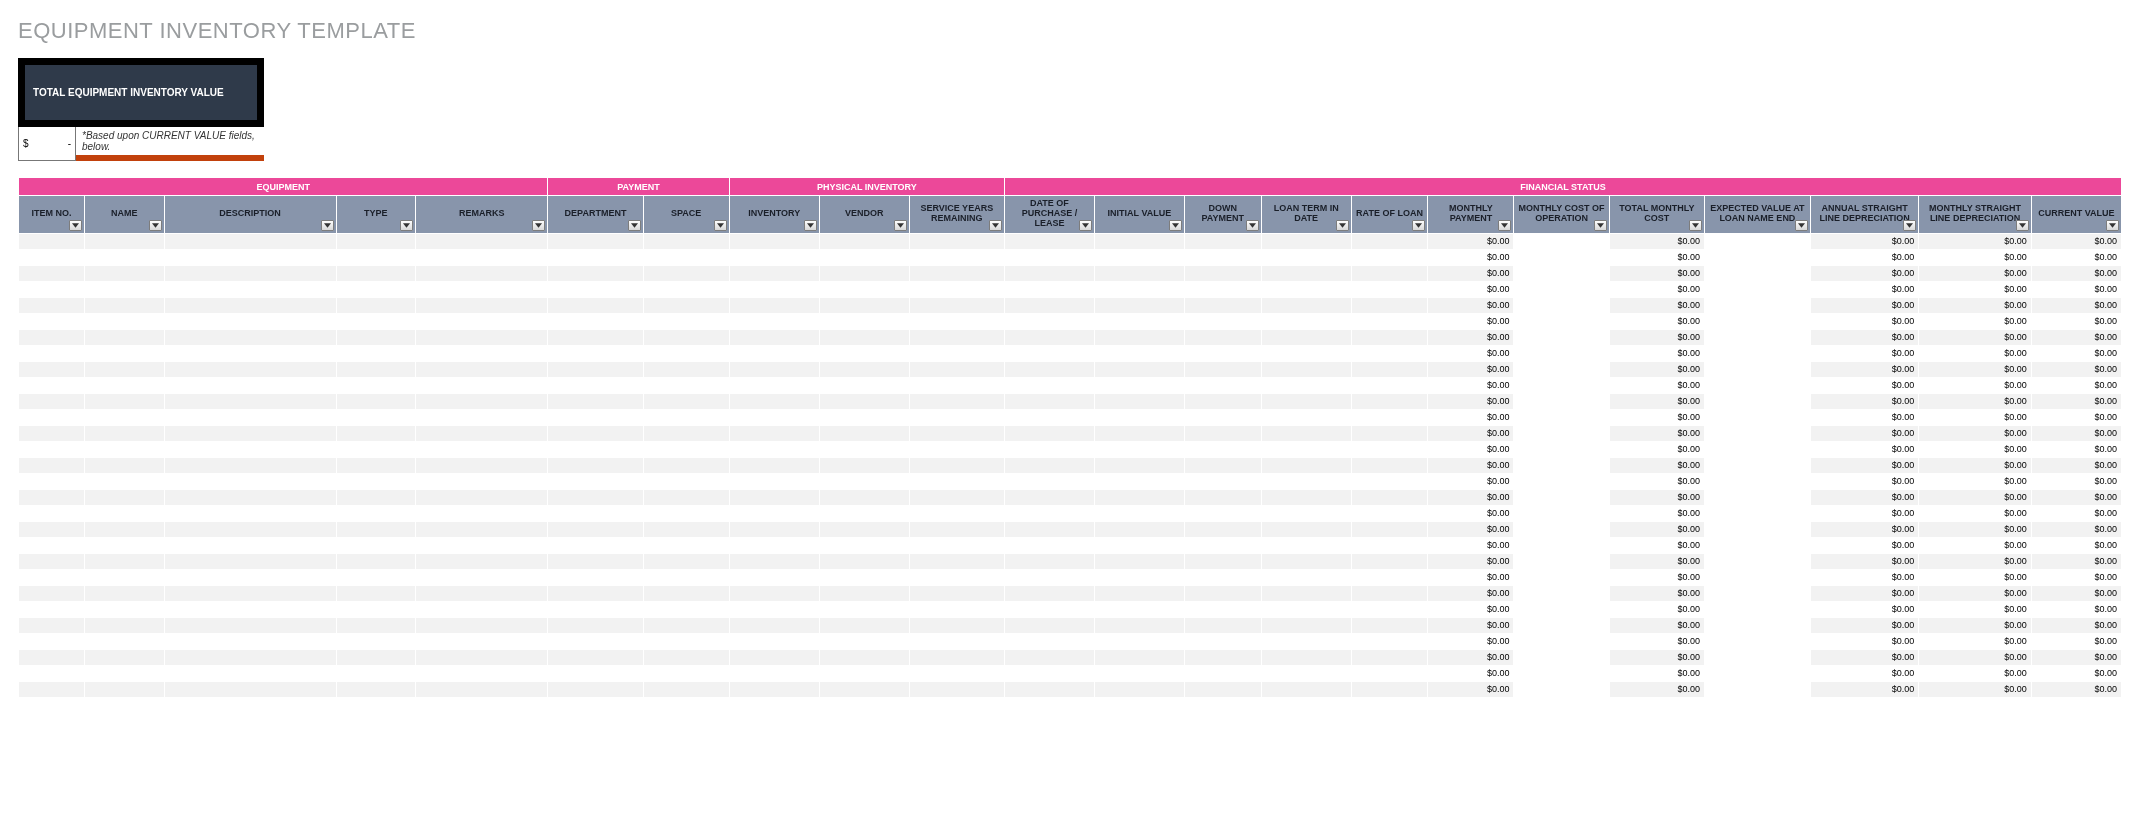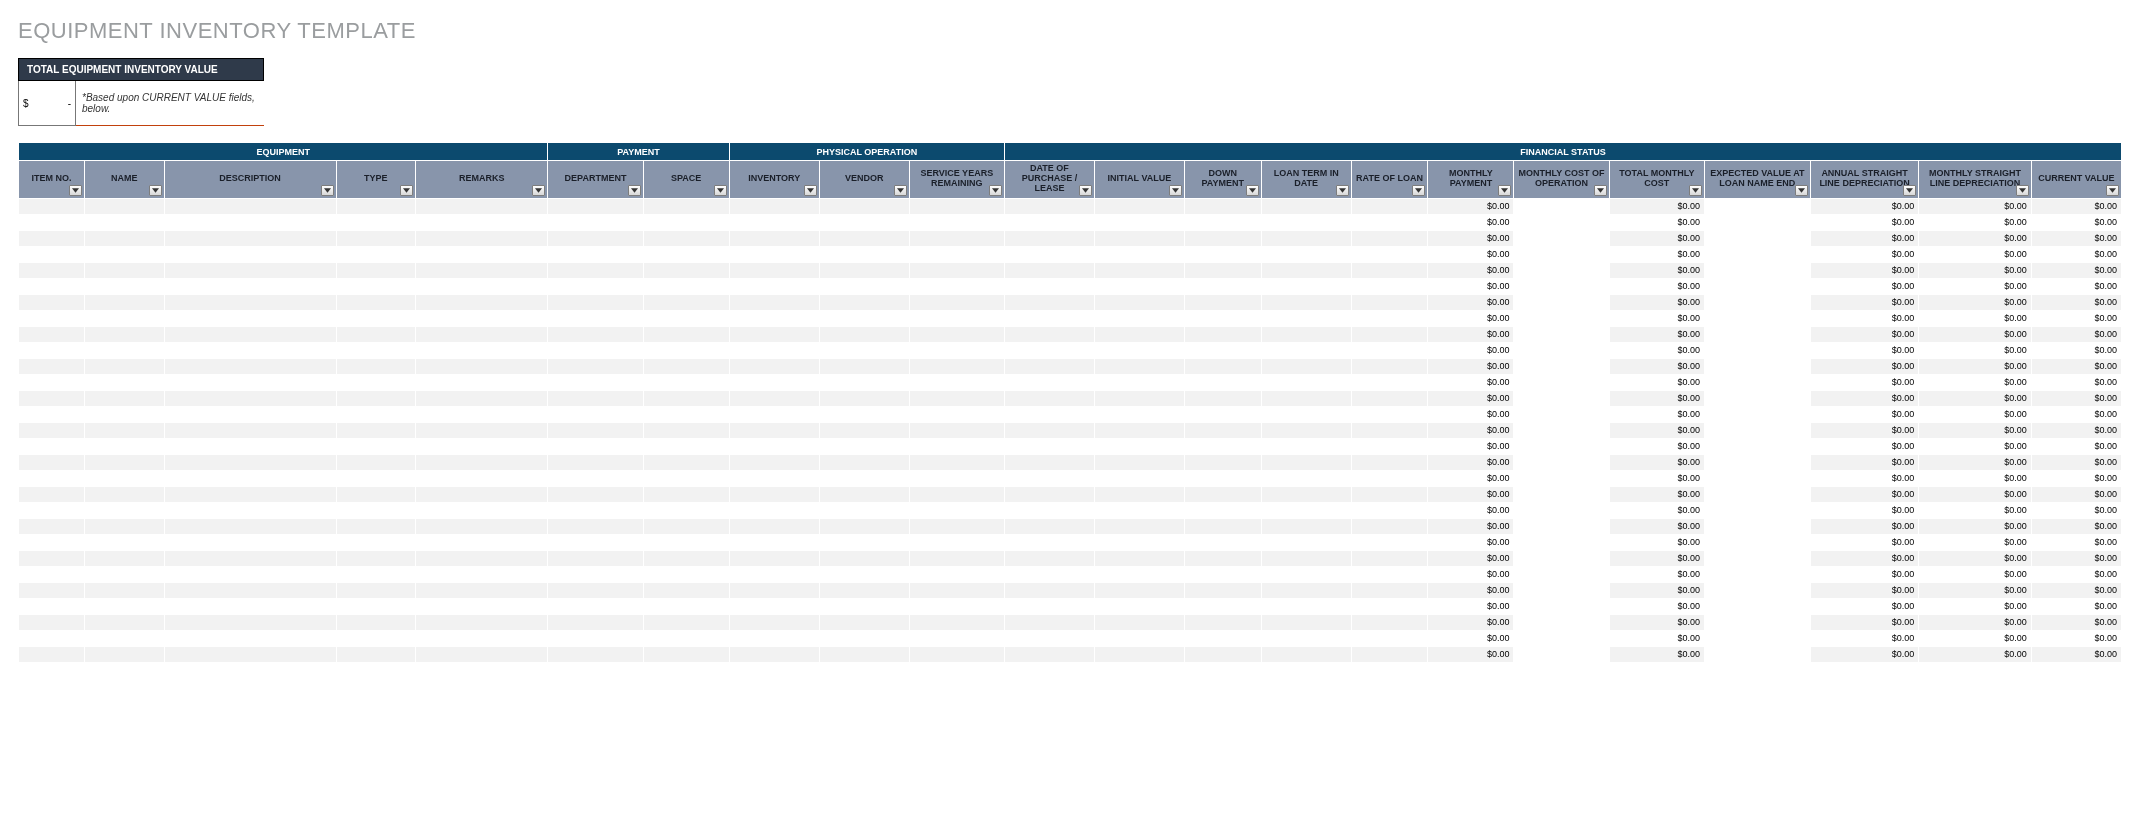--- a/index.html
+++ b/index.html
@@ -1,27 +1,27 @@
 <!DOCTYPE html>
 <html><head>
 <meta charset="utf-8">
 <style>
 *{box-sizing:border-box;margin:0;padding:0}
 body{font-family:Arial,Helvetica,sans-serif;background:#fff;padding:18px 18px 0 18px;width:2140px}
 h1{font-size:22px;font-weight:400;color:#9a9d9f;letter-spacing:.5px;margin-bottom:14px}
 .summary{display:flex;align-items:stretch;margin-bottom:16px}
-.summary-header{background:#2f3a4a;color:#fff;font-size:10px;font-weight:700;padding:5px 8px;width:246px;border:1px solid #000000}
+.summary-header{background:#2f3a4a;color:#fff;font-size:10px;font-weight:700;padding:22px 8px;width:246px;border:7px solid #000000}
 .summary-row{display:flex;width:246px}
 .summary-amount{border:1px solid #777;border-top:none;width:58px;font-size:10px;padding:3px 4px;display:flex;justify-content:space-between;align-items:center}
 .summary-amount span:first-child{}
 .summary-amount span:last-child{}
-.summary-note{border-bottom:1px solid #c2410c;font-size:10px;font-style:italic;padding:11px 6px;flex:1;color:#333}
+.summary-note{border-bottom:6px solid #c2410c;font-size:10px;font-style:italic;padding:3px 6px;flex:1;color:#333}
 table{border-collapse:collapse;width:100%;table-layout:fixed}
 th,td{border:1px solid #fff;font-size:9px;padding:0;vertical-align:middle}
-.group-row th{background:#0c4a6e;color:#fff;font-weight:700;text-align:center;height:18px}
+.group-row th{background:#ec4899;color:#fff;font-weight:700;text-align:center;height:18px}
 .col-row th{background:#8895ab;color:#1a1f29;font-weight:700;text-align:center;height:34px;position:relative;padding:3px 4px 4px 4px}
 .col-row th .lbl{display:block;line-height:1.1}
 .filter{position:absolute;right:2px;bottom:2px;width:13px;height:11px;background:linear-gradient(#fdfdfd,#d8d8d8);border:1px solid #7d7d7d;border-radius:1px;display:flex;align-items:center;justify-content:center;cursor:pointer}
 .filter svg{width:7px;height:5px;display:block}
 tbody td{height:16px}
 tbody tr.odd td{background:#f2f2f2}
 tbody tr.even td{background:#fff}
 tbody td.money{text-align:right;padding-right:4px;color:#000}
 tbody td.blank-white{background:#fff !important}
 col.c-item{width:50px}
@@ -85,21 +85,21 @@
       <col class="c-tmc">
       <col class="c-exp">
       <col class="c-asl">
       <col class="c-msl">
       <col class="c-cv">
 </colgroup>
 <thead>
 <tr class="group-row">
   <th colspan="5">EQUIPMENT</th>
   <th colspan="2">PAYMENT</th>
-  <th colspan="3">PHYSICAL OPERATION</th>
+  <th colspan="3">PHYSICAL INVENTORY</th>
   <th colspan="12">FINANCIAL STATUS</th>
 </tr>
 <tr class="col-row" id="col-header-row">
         <th>
           <span class="lbl">ITEM NO.</span>
           <span class="filter">
             <svg viewBox="0 0 8 5">
               <path d="M0 0 L8 0 L4 5 Z" fill="#333"></path>
             </svg>
           </span>

